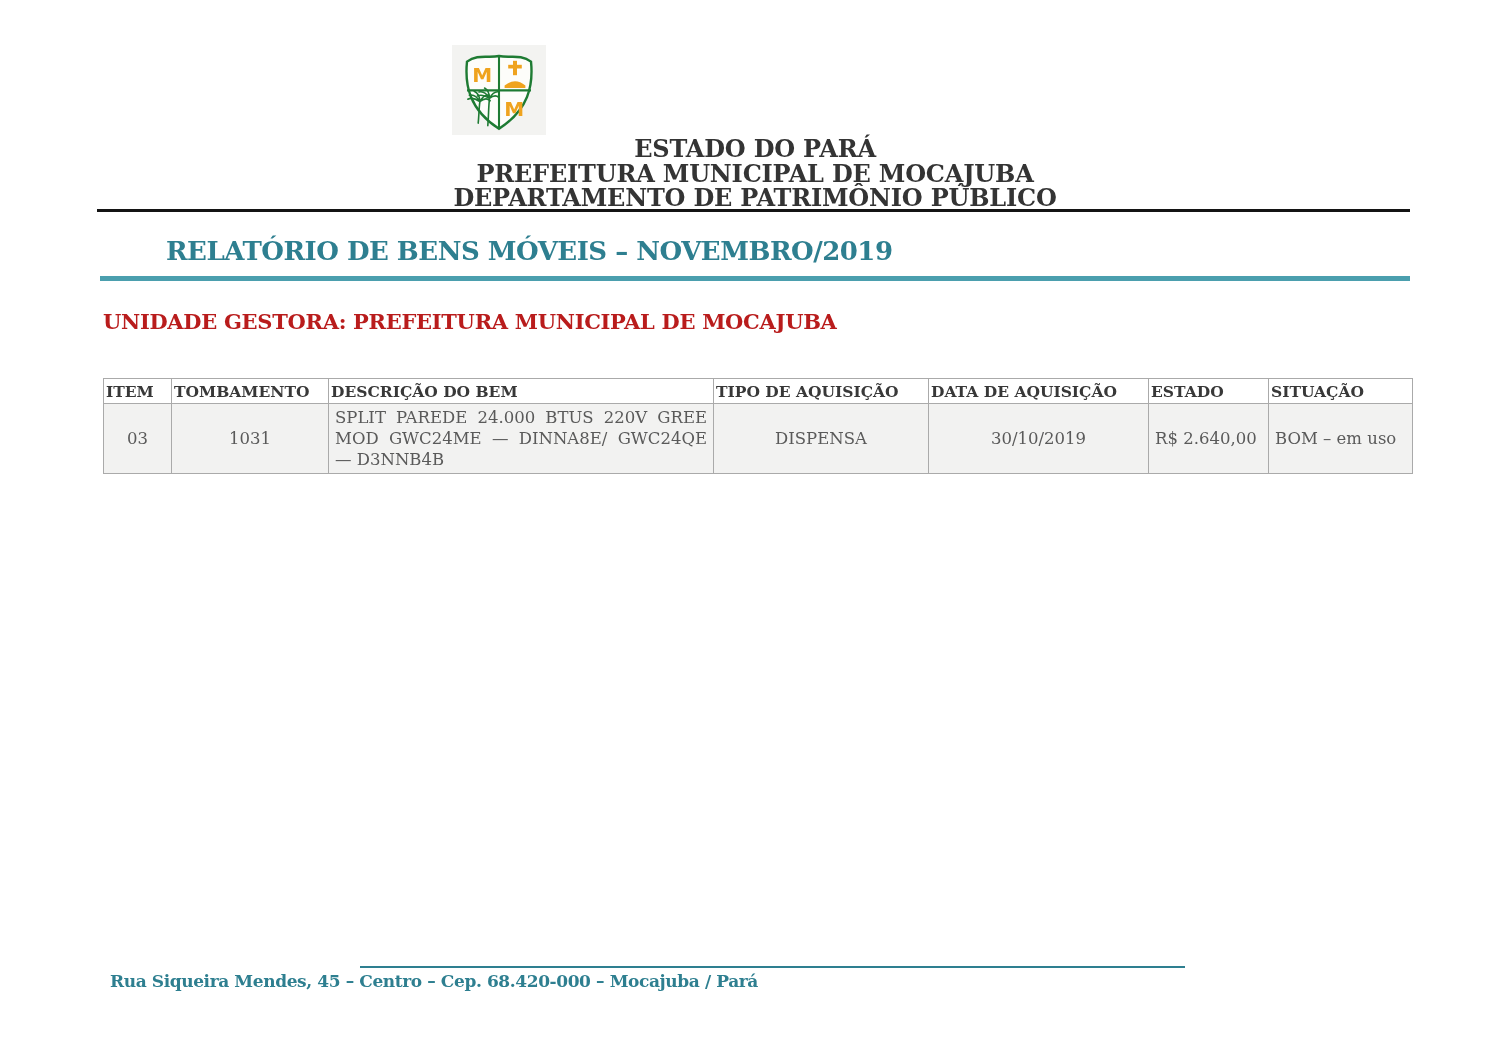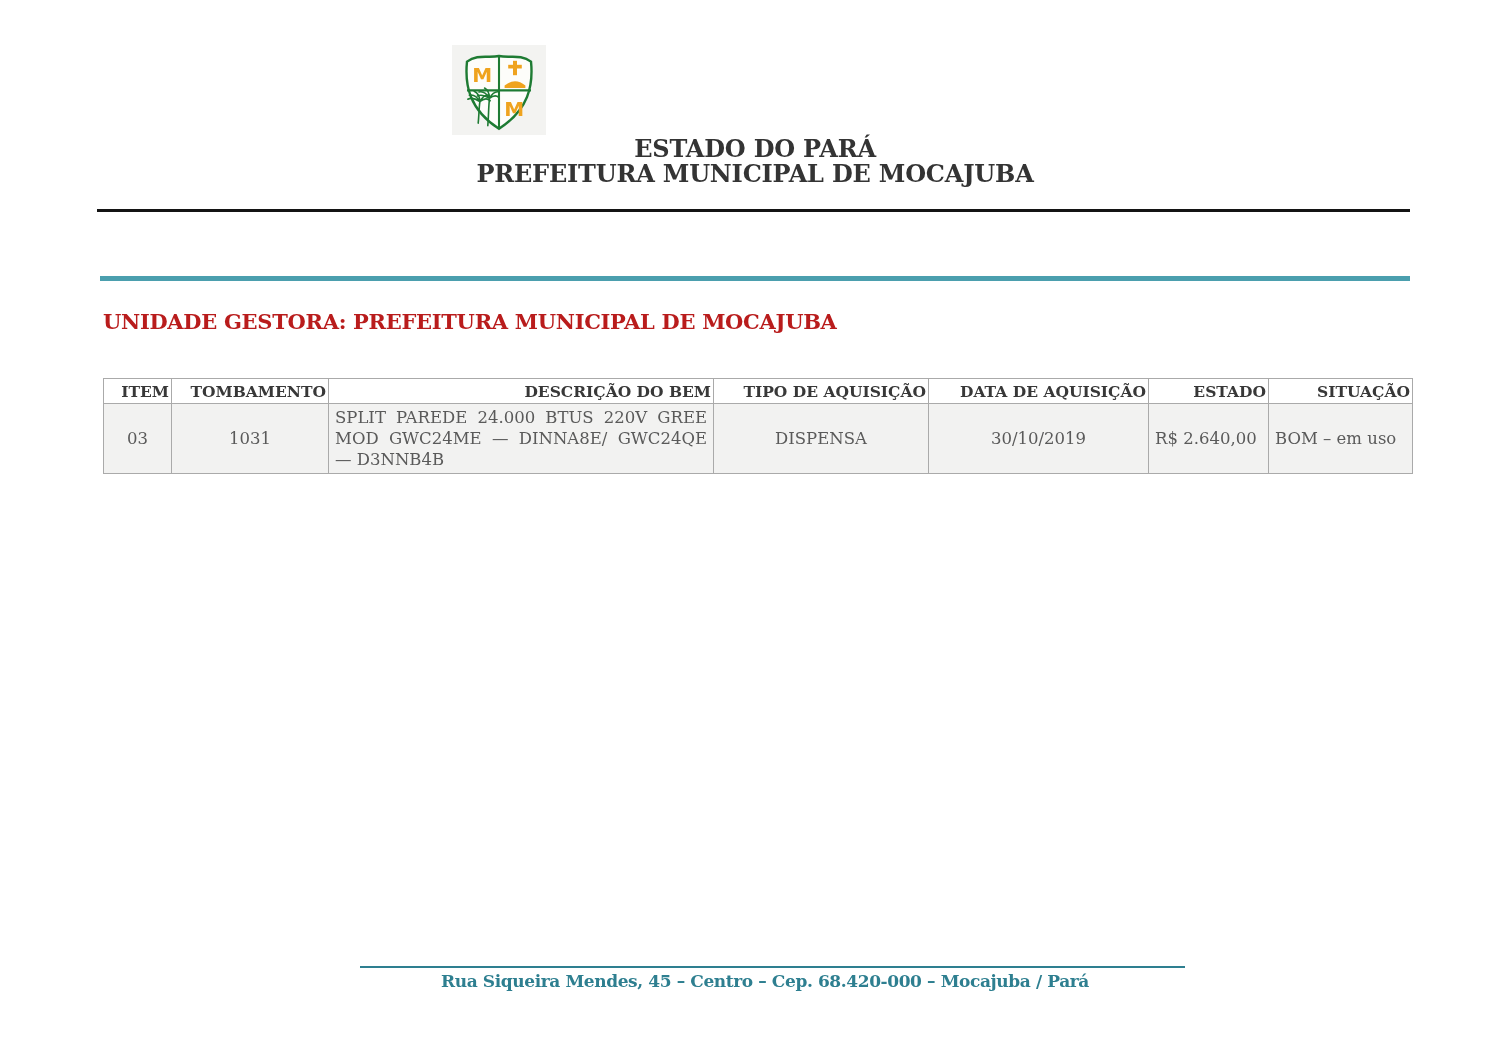--- a/index.html
+++ b/index.html
@@ -60,40 +60,40 @@
     font-size:16.5px;
     color:#5a5a5a;
   }
   .assets-table th, .assets-table td {
     border:1px solid #aaaaaa;
     vertical-align:middle;
   }
   .assets-table th {
     height:25px;
     font-size:15.5px; font-weight:bold; color:#383838;
-    text-align:right; padding:1px 2px;
+    text-align:left; padding:1px 2px;
   }
   .assets-table td { padding:3px 6px; }
   .row-h1 td { height:46px; }
   .row-h2 td { height:45px; }
   .row-h3 td { height:68px; }
   .shaded td { background:#f2f2f1; }
   .bold-row td { font-weight:bold; color:#242424; }
   .cell-center { text-align:center; }
   .cell-desc   { text-align:justify; padding:3px 9px; line-height:21px; }
   .cell-left   { text-align:left; padding-left:8px; }
 
   
   .footer-rule {
     position:absolute; left:360px; top:966px;
     width:825px; height:2px; background:#2e7f90;
   }
   .footer-address {
     position:absolute; left:110px; top:971px; width:1310px;
-    text-align:center;
+    text-align:left;
     font-size:17px; font-weight:bold; letter-spacing:-0.4px;
     color:#2e7f90;
   }
 </style>
 </head>
 <body>
 
 <div class="page">
 
   <div class="logo-box">
@@ -119,23 +119,25 @@
         <path d="M38 63 C32 59 27 58 23 60 M38 63 C34 56 29 54 25 55 M38 63 C38 56 36 52 32 50 M38 63 C42 56 46 54 50 55 M38 63 C43 59 47 59 50 62"></path>
       </g>
 
       <text x="69" y="85" text-anchor="middle" font-family="DejaVu Sans, sans-serif" font-weight="bold" font-size="25" fill="#efa31e">M</text>
     </svg>
   </div>
 
   <div class="org-block">
     <div>ESTADO DO PARÁ</div>
     <div>PREFEITURA MUNICIPAL DE MOCAJUBA</div>
+    <div>DEPARTAMENTO DE PATRIMÔNIO PÚBLICO</div>
   </div>
   <div class="black-rule"></div>
 
+  <div class="report-title">RELATÓRIO DE BENS MÓVEIS – NOVEMBRO/2019</div>
   <div class="teal-rule"></div>
 
   <div class="unidade">UNIDADE GESTORA: PREFEITURA MUNICIPAL DE MOCAJUBA</div>
 
   <table class="assets-table">
     <colgroup>
       <col style="width:68px">
         <col style="width:157px">
         <col style="width:385px">
       <col style="width:215px">

